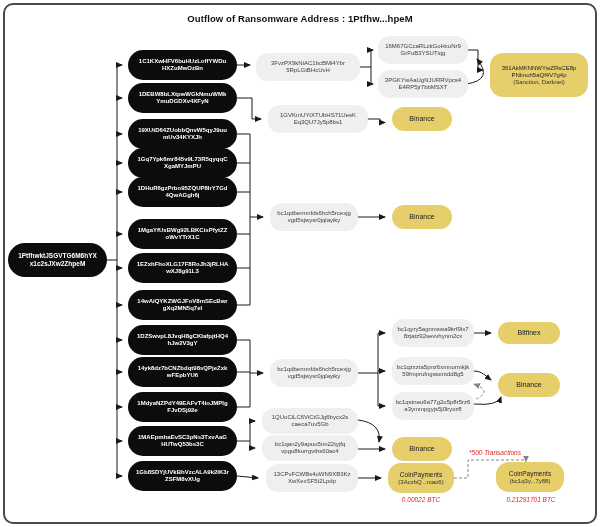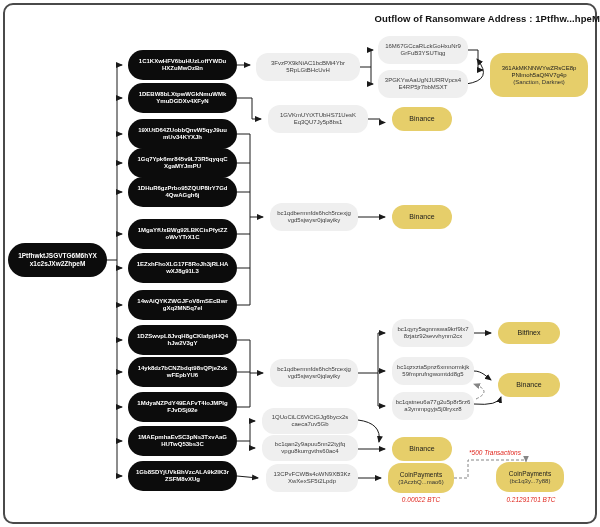--- a/index.html
+++ b/index.html
@@ -1,18 +1,18 @@
 <!DOCTYPE html>
 <html><head>
 <meta charset="utf-8">
 <style>
   html,body{margin:0;padding:0;background:#fff;}
   #stage{position:relative;width:600px;height:527px;background:#fff;font-family:"Liberation Sans",sans-serif;overflow:hidden;}
   #frame{position:absolute;left:3px;top:3px;right:3px;bottom:3px;border:2px solid #4a4a4a;border-radius:10px;background:#fff;}
-  #title{position:absolute;left:0;top:13px;width:100%;text-align:right;font-size:9.5px;font-weight:bold;color:#111;letter-spacing:.1px;}
+  #title{position:absolute;left:0;top:13px;width:100%;text-align:center;font-size:9.5px;font-weight:bold;color:#111;letter-spacing:.1px;}
   svg.edges{position:absolute;left:0;top:0;width:600px;height:527px;pointer-events:none;}
   .edge{stroke:#1a1a1a;stroke-width:1;fill:none;}
   .arrow{marker-end:url(#ah);}
   .dashed{stroke:#858585;stroke-dasharray:3 2;marker-end:url(#ahg);}
   .node{position:absolute;display:flex;flex-direction:column;align-items:center;justify-content:center;text-align:center;box-sizing:border-box;padding:1px 5px;cursor:default;}
   .nb{background:#0c0c0c;color:#fff;font-weight:bold;font-size:6px;line-height:7px;border-radius:15px;}
   .nmain{background:#0c0c0c;color:#fff;font-weight:bold;font-size:6.5px;line-height:8px;border-radius:17px;}
   .ng{background:#efefef;color:#3d3d3d;font-size:6px;line-height:7.5px;border-radius:12px;}
   .ny{background:#e6ce6a;color:#1c1c1c;font-size:7px;line-height:8px;border-radius:13px;}
   .ny .sub{font-size:6px;line-height:7px;color:#333;}

